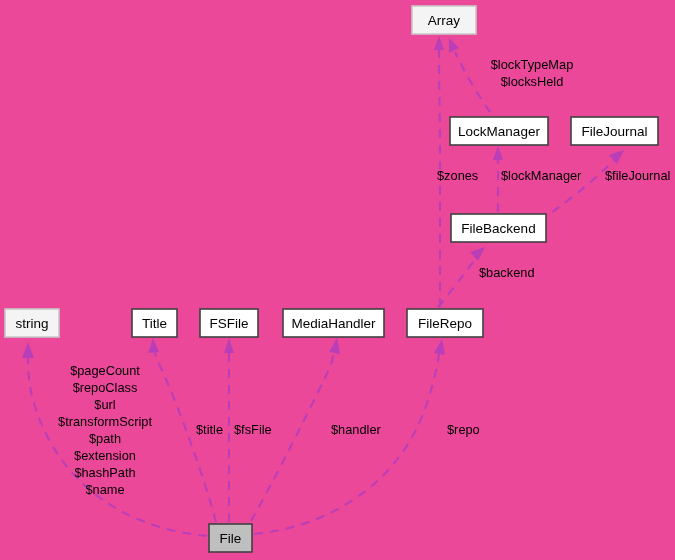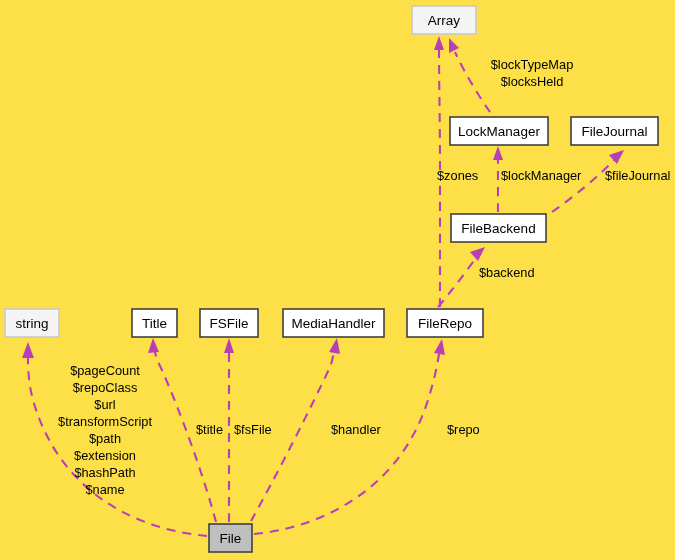--- a/index.html
+++ b/index.html
@@ -4,21 +4,21 @@
 <style>
   html, body {
     margin: 0;
     padding: 0;
     background: #ffffff;
   }
   #diagram-root {
     position: relative;
     width: 675px;
     height: 560px;
-    background: #fde047;
+    background: #ec4899;
     font-family: "Liberation Sans", "DejaVu Sans", sans-serif;
     overflow: hidden;
   }
   svg.uml-canvas {
     position: absolute;
     top: 0;
     left: 0;
     width: 675px;
     height: 560px;
     display: block;

